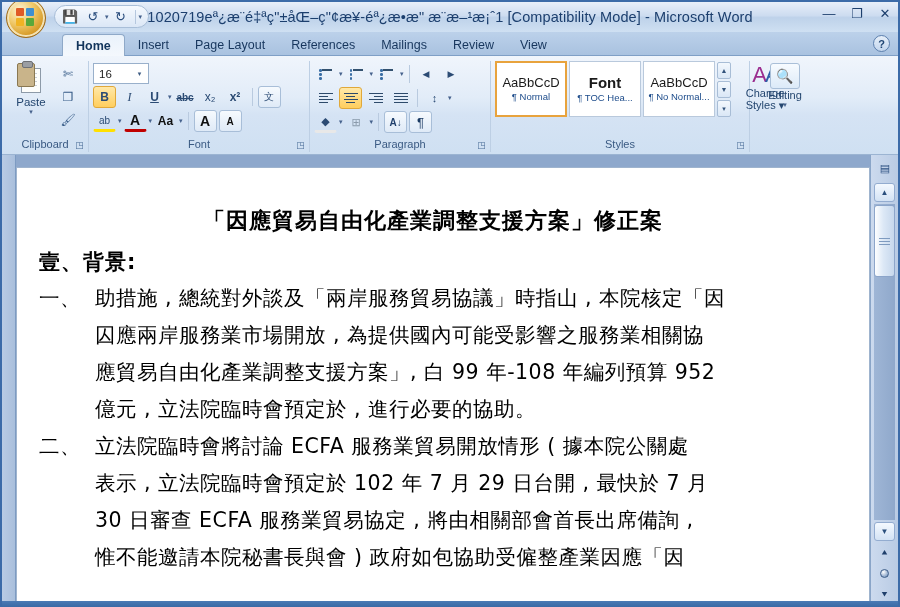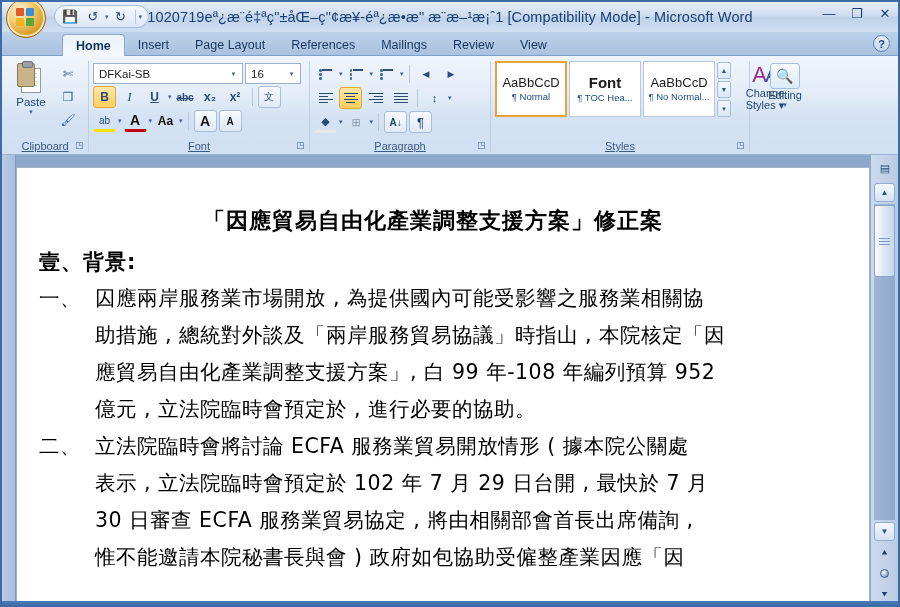--- a/index.html
+++ b/index.html
@@ -96,21 +96,21 @@
   .ribbon {
     height:99px; position:relative; display:flex; align-items:stretch;
     background: linear-gradient(to bottom,#f0f5fc 0%, #e2ecf8 42%, #d5e3f4 60%, #cfe0f2 100%);
     border-bottom:1px solid #9bb4d2;
     padding: 3px 0 0 0;
   }
   .grp { position:relative; display:flex; flex-direction:column; }
   .grp .body { flex:1; display:flex; align-items:flex-start; padding:3px 4px 0 4px; }
   .grp .cap {
     height:16px; font-size:11px; color:#3a5a83; text-align:center;
-    display:flex;align-items:center;justify-content:center; position:relative;text-decoration:underline;
+    display:flex;justify-content:center; position:relative;
   }
   .grp .cap .dlg {
     position:absolute; right:3px; top:2px; width:11px;height:11px;
     font-size:9px; color:#4a6b96; line-height:11px; text-align:center;
   }
   .grp-div { width:1px; background:#bdcfe4; margin:2px 0 2px 0; align-self:stretch; }
 
   .btn {
     border:1px solid transparent; border-radius:3px;
     display:flex;align-items:center;justify-content:center;
@@ -329,36 +329,32 @@
       <div class="cap">
         <span>Clipboard</span>
         <span class="dlg">◳</span>
       </div>
     </div>
     <div class="grp-div"></div>
 
     <div class="grp fontgrp">
       <div class="body">
         <div class="row">
-          <div class="combo fname">
-            <span class="v">DFKai-SB</span>
-            <span class="ar">▾</span>
-          </div>
           <div class="combo fsize">
             <span class="v">16</span>
             <span class="ar">▾</span>
           </div>
         </div>
         <div class="row">
           <div class="btn sm on" style="font-weight:bold;">B</div>
           <div class="btn sm" style="font-style:italic;font-family:'Liberation Serif',serif;">I</div>
           <div class="btn sm" style="text-decoration:underline;font-weight:bold;">U</div>
           <div class="caret-sm">▾</div>
           <div class="btn sm" style="text-decoration:line-through;font-size:10px;font-weight:bold;">abc</div>
-          <div class="btn sm" style="font-weight:bold;">x₂</div>
+          <div class="btn sm" style="font-weight:normal;">x₂</div>
           <div class="btn sm" style="font-weight:bold;">x²</div>
           <div class="sepv"></div>
           <div class="btn sm" style="border:1px solid #a8bed8;background:linear-gradient(to bottom,#f6fafe,#dfeaf7);font-size:10px;">文</div>
         </div>
         <div class="row">
           <div class="btn sm" style="border-bottom:3px solid #ffe000;font-size:10px;">ab</div>
           <div class="caret-sm">▾</div>
           <div class="btn sm" style="border-bottom:3px solid #c00000;font-weight:bold;font-size:14px;color:#111;">A</div>
           <div class="caret-sm">▾</div>
           <div class="btn sm" style="font-weight:bold;color:#111;">Aa</div>
@@ -521,22 +517,22 @@
     <div class="leftbar"></div>
 
     <div class="page">
       <div class="doc">
         <div class="doctitle">「因應貿易自由化產業調整支援方案」修正案</div>
         <div class="h1">壹、背景:</div>
 
         <div class="para">
           <div class="mk">一、</div>
           <div class="tx">
+            <div class="ln">助措施 , 總統對外談及「兩岸服務貿易協議」時指山 , 本院核定「因</div>
             <div class="ln">囚應兩岸服務業市場開放 , 為提供國內可能受影響之服務業相關協</div>
-            <div class="ln">助措施 , 總統對外談及「兩岸服務貿易協議」時指山 , 本院核定「因</div>
             <div class="ln">應貿易自由化產業調整支援方案」, 白 99 年-108 年編列預算 952</div>
             <div class="ln">億元 , 立法院臨時會預定於 , 進行必要的協助。</div>
           </div>
         </div>
 
         <div class="para">
           <div class="mk">二、</div>
           <div class="tx">
             <div class="ln">立法院臨時會將討論 ECFA 服務業貿易開放情形 ( 據本院公關處</div>
             <div class="ln">表示 , 立法院臨時會預定於 102 年 7 月 29 日台開 , 最快於 7 月</div>

